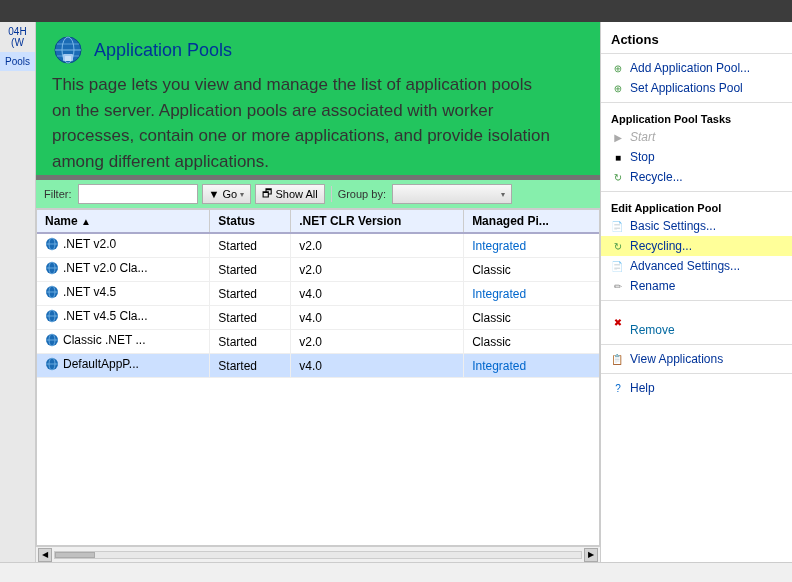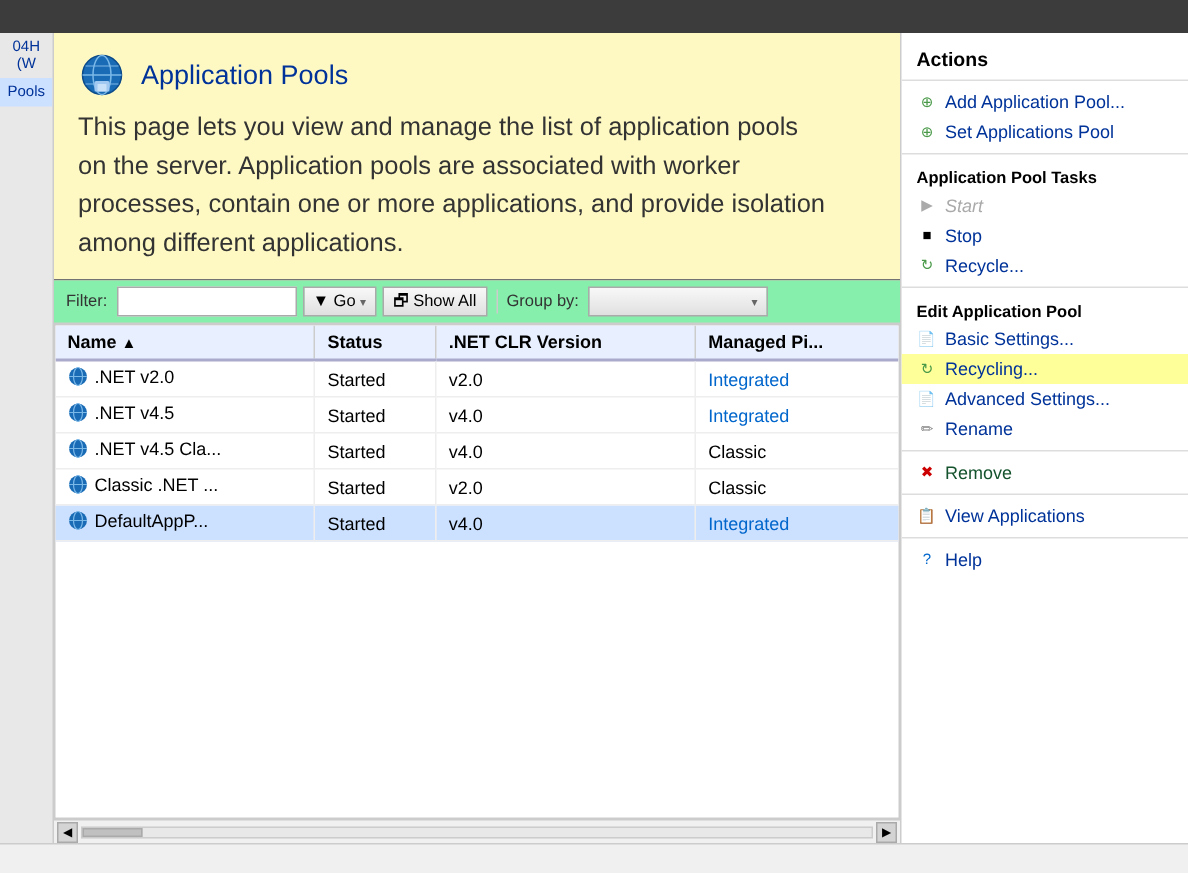--- a/index.html
+++ b/index.html
@@ -56,23 +56,23 @@
     .content-area {
       flex: 1;
       background: #ffffff;
       display: flex;
       flex-direction: column;
       overflow: hidden;
     }
 
     
     .page-header {
-      padding: 12px 16px 12px 16px;
-      border-bottom: 1px solid #737373;
-      background: #fef9c3;
+      padding: 12px 16px 1px 16px;
+      border-bottom: 5px solid #737373;
+      background: #22c55e;
     }
 
     .page-title-row {
       display: flex;
       align-items: center;
       margin-bottom: 6px;
     }
 
     .page-icon {
       width: 32px;
@@ -386,20 +386,30 @@
 
         <tr>
               <td><span class="row-icon"><svg width="14" height="14" viewBox="0 0 14 14">
                     <circle cx="7" cy="7" r="6" fill="#1a6bb5"></circle>
                     <ellipse cx="7" cy="7" rx="3" ry="6" fill="none" stroke="#7ab8e8" stroke-width="0.8"></ellipse>
                     <line x1="1" y1="7" x2="13" y2="7" stroke="#7ab8e8" stroke-width="0.8"></line>
                   </svg>.NET v2.0</span></td>
               <td>Started</td>
               <td>v2.0</td>
               <td style="color: rgb(0, 102, 204);">Integrated</td>
+            </tr>
+            <tr>
+              <td><span class="row-icon"><svg width="14" height="14" viewBox="0 0 14 14">
+                    <circle cx="7" cy="7" r="6" fill="#1a6bb5"></circle>
+                    <ellipse cx="7" cy="7" rx="3" ry="6" fill="none" stroke="#7ab8e8" stroke-width="0.8"></ellipse>
+                    <line x1="1" y1="7" x2="13" y2="7" stroke="#7ab8e8" stroke-width="0.8"></line>
+                  </svg>.NET v2.0 Cla...</span></td>
+              <td>Started</td>
+              <td>v2.0</td>
+              <td>Classic</td>
             </tr>
             <tr>
               <td><span class="row-icon"><svg width="14" height="14" viewBox="0 0 14 14">
                     <circle cx="7" cy="7" r="6" fill="#1a6bb5"></circle>
                     <ellipse cx="7" cy="7" rx="3" ry="6" fill="none" stroke="#7ab8e8" stroke-width="0.8"></ellipse>
                     <line x1="1" y1="7" x2="13" y2="7" stroke="#7ab8e8" stroke-width="0.8"></line>
                   </svg>.NET v4.5</span></td>
               <td>Started</td>
               <td>v4.0</td>
               <td style="color: rgb(0, 102, 204);">Integrated</td>
@@ -501,21 +511,21 @@
 
     <div class="action-item">
       <span class="action-icon" style="color:#888;">✏</span>
       <span>Rename</span>
     </div>
 
     <div class="action-separator"></div>
 
     <div class="action-item">
       <span class="action-icon" style="color:#cc0000;">✖</span>
-      <span style="color:#14532d;">Remove</span>
+      <span style="color:#0369a1;margin-top:15px;">Remove</span>
     </div>
 
     <div class="action-separator"></div>
 
     <div class="action-item">
       <span class="action-icon">📋</span>
       <span>View Applications</span>
     </div>
 
     <div class="action-separator"></div>

